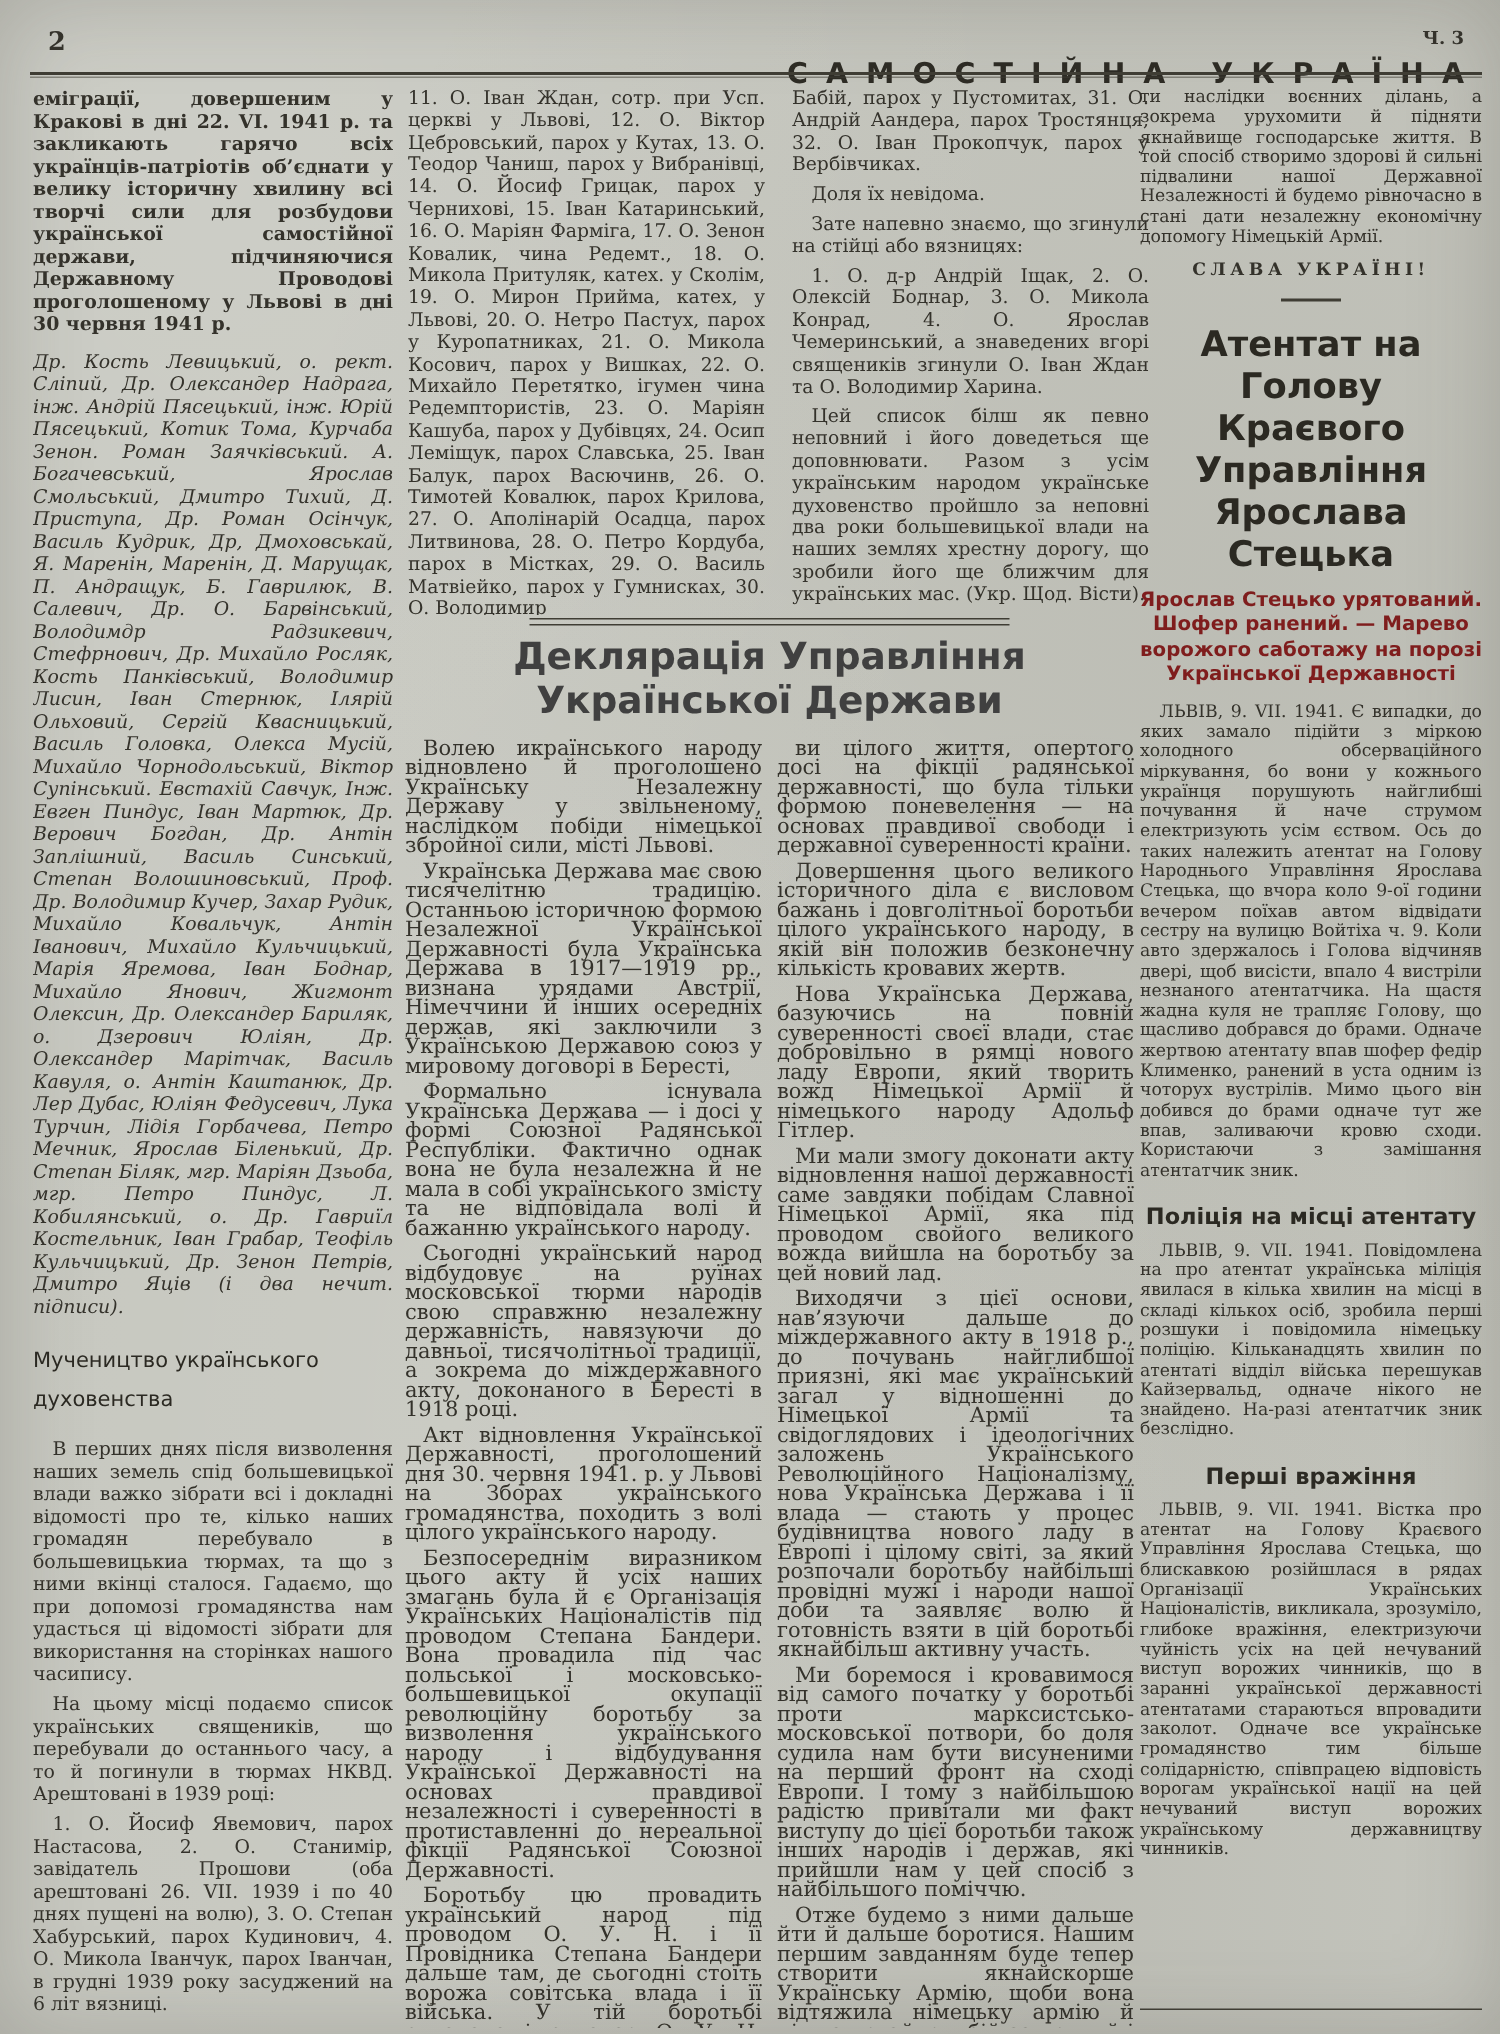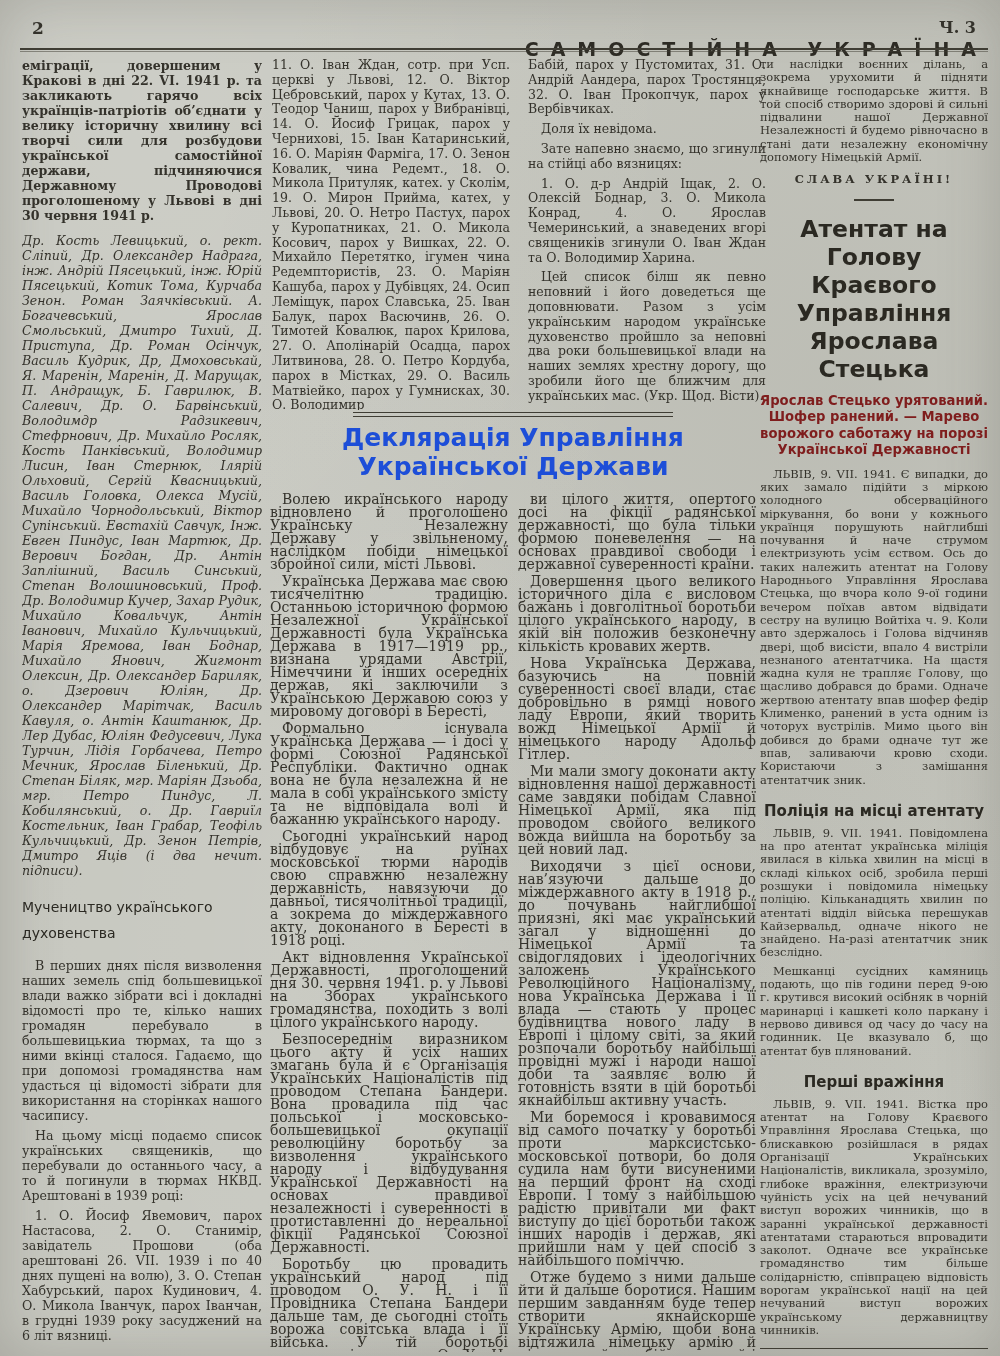--- a/index.html
+++ b/index.html
@@ -13,39 +13,39 @@
       radial-gradient(ellipse at 40% 70%, rgba(255,255,255,.07), transparent 50%),
       radial-gradient(ellipse at 70% 95%, rgba(100,98,88,.10), transparent 45%),
       #c7c8c0;
   }
   .page{position:absolute;inset:0;box-shadow:inset 0 0 60px rgba(70,68,58,.25);}
   
   .pagenum{position:absolute;left:32px;top:18px;font-size:17px;font-weight:bold;}
   .masthead{position:absolute;left:0;right:0;top:26px;margin:12px;text-align:right;
     font-family:"DejaVu Sans", sans-serif;font-size:19px;font-weight:bold;
     letter-spacing:12px;color:#2d2b24;}
-  .issue{position:absolute;right:24px;top:18px;font-size:16px;font-weight:bold;}
+  .issue{position:absolute;right:24px;top:18px;font-size:12px;font-weight:bold;}
   .headrule{position:absolute;left:20px;right:12px;top:48px;border-top:2px solid #3f3d34;}
   .headrule:after{content:"";display:block;border-top:1px solid rgba(63,61,52,.5);margin-top:1px;}
   
   .col{position:absolute;top:58px;text-align:justify;}
   p{margin:0 0 5px 0;text-indent:13px;}
   .noindent{text-indent:0;}
   #col1{left:22px;width:240px;height:1290px;overflow:hidden;font-size:12.6px;line-height:15px;}
   #col1 .intro{font-weight:bold;}
   .signatories{font-style:italic;margin-top:10px;}
   .section-title{font-family:"DejaVu Sans", sans-serif;font-weight:normal;color:#2b2922;
     text-align:left;font-size:14px;line-height:26px;margin:16px 0 12px;}
   #col2top{left:272px;width:238px;height:352px;overflow:hidden;font-size:12.5px;line-height:14.8px;}
   #col3top{left:528px;width:238px;height:352px;overflow:hidden;font-size:12.5px;line-height:14.8px;}
   .dbl-rule{height:3px;border-top:1.5px solid #3f3d34;border-bottom:1px solid #3f3d34;}
   
   #declaration{position:absolute;left:270px;top:412px;width:486px;height:940px;overflow:hidden;}
   #declaration .dbl-rule{width:320px;margin:0 auto 6px;}
-  .decl-title{font-family:"DejaVu Sans", sans-serif;font-weight:bold;color:#1d4ed8;
+  .decl-title{font-family:"DejaVu Sans", sans-serif;font-weight:bold;color:#404040;
     text-align:center;font-size:25px;line-height:29px;margin:2px 0 12px;}
   .decl-cols{display:flex;gap:10px;}
   .decl-col{width:238px;text-align:justify;font-size:14px;line-height:13px;}
   .decl-col p{margin:0 0 4px 0;text-indent:12px;}
   
   #col4{left:760px;width:228px;height:1292px;overflow:hidden;display:flex;
     flex-direction:column;font-size:11.5px;line-height:13.3px;}
   .slava{text-align:center;font-weight:bold;letter-spacing:3px;text-indent:0;margin:4px 0 2px;}
   .mini-rule{width:40px;border-top:2px solid #3f3d34;margin:10px auto 14px;}
   .atentat-title{font-family:"DejaVu Sans", sans-serif;font-weight:bold;color:#2b2922;
@@ -118,21 +118,20 @@
 
   <section class="col" id="col4">
     <p class="noindent">ти наслідки воєнних ділань, а зокрема урухомити й підняти якнайвище господарське життя. В той спосіб створимо здорові й сильні підвалини нашої Державної Незалежності й будемо рівночасно в стані дати незалежну економічну допомогу Німецькій Армії.</p>
     <p class="slava">СЛАВА УКРАЇНІ!</p>
     <div class="mini-rule"></div>
     <h2 class="atentat-title">Атентат на Голову Краєвого Управління Ярослава Стецька</h2>
     <p class="atentat-sub">Ярослав Стецько урятований. Шофер ранений. — Марево ворожого саботажу на порозі Української Державності</p>
     <p>ЛЬВІВ, 9. VII. 1941. Є випадки, до яких замало підійти з міркою холодного обсерваційного міркування, бо вони у кожнього українця порушують найглибші почування й наче струмом електризують усім єством. Ось до таких належить атентат на Голову Народнього Управління Ярослава Стецька, що вчора коло 9-ої години вечером поїхав автом відвідати сестру на вулицю Войтіха ч. 9. Коли авто здержалось і Голова відчиняв двері, щоб висісти, впало 4 вистріли незнаного атентатчика. На щастя жадна куля не трапляє Голову, що щасливо добрався до брами. Одначе жертвою атентату впав шофер федір Клименко, ранений в уста одним із чоторух вустрілів. Мимо цього він добився до брами одначе тут же впав, заливаючи кровю сходи. Користаючи з замішання атентатчик зник.</p>
     <h4 class="subhead">Поліція на місці атентату</h4>
     <p>ЛЬВІВ, 9. VII. 1941. Повідомлена на про атентат українська міліція явилася в кілька хвилин на місці в складі кількох осіб, зробила перші розшуки і повідомила німецьку поліцію. Кільканадцять хвилин по атентаті відділ війська перешукав Кайзервальд, одначе нікого не знайдено. На-разі атентатчик зник безслідно.</p>
-    <p>Мешканці сусідних камяниць подають, що пів години перед 9-ою г. крутився високий осібняк в чорній маринарці і кашкеті коло паркану і нервово дивився од часу до часу на годинник. Це вказувало б, що атентат був плянований.</p>
     <h4 class="subhead">Перші вражіння</h4>
     <p>ЛЬВІВ, 9. VII. 1941. Вістка про атентат на Голову Краєвого Управління Ярослава Стецька, що блискавкою розійшлася в рядах Організації Українських Націоналістів, викликала, зрозуміло, глибоке вражіння, електризуючи чуйність усіх на цей нечуваний виступ ворожих чинників, що в заранні української державності атентатами стараються впровадити заколот. Одначе все українське громадянство тим більше солідарністю, співпрацею відповість ворогам української нації на цей нечуваний виступ ворожих українському державництву чинників.</p>
     <div class="spacer"></div>
     <div class="slogan-rule"></div>
 
   </section>
 
 </div>
 
 </body></html>

